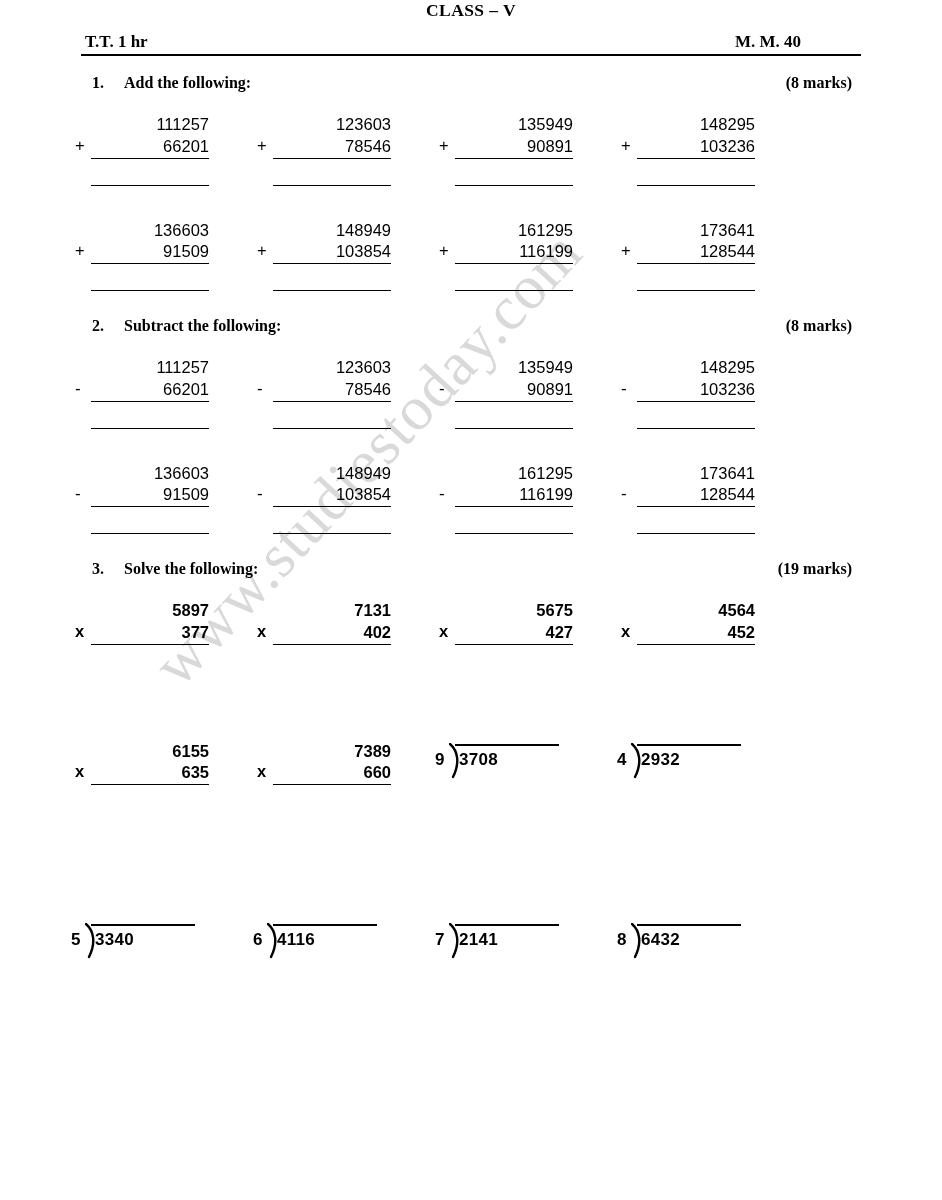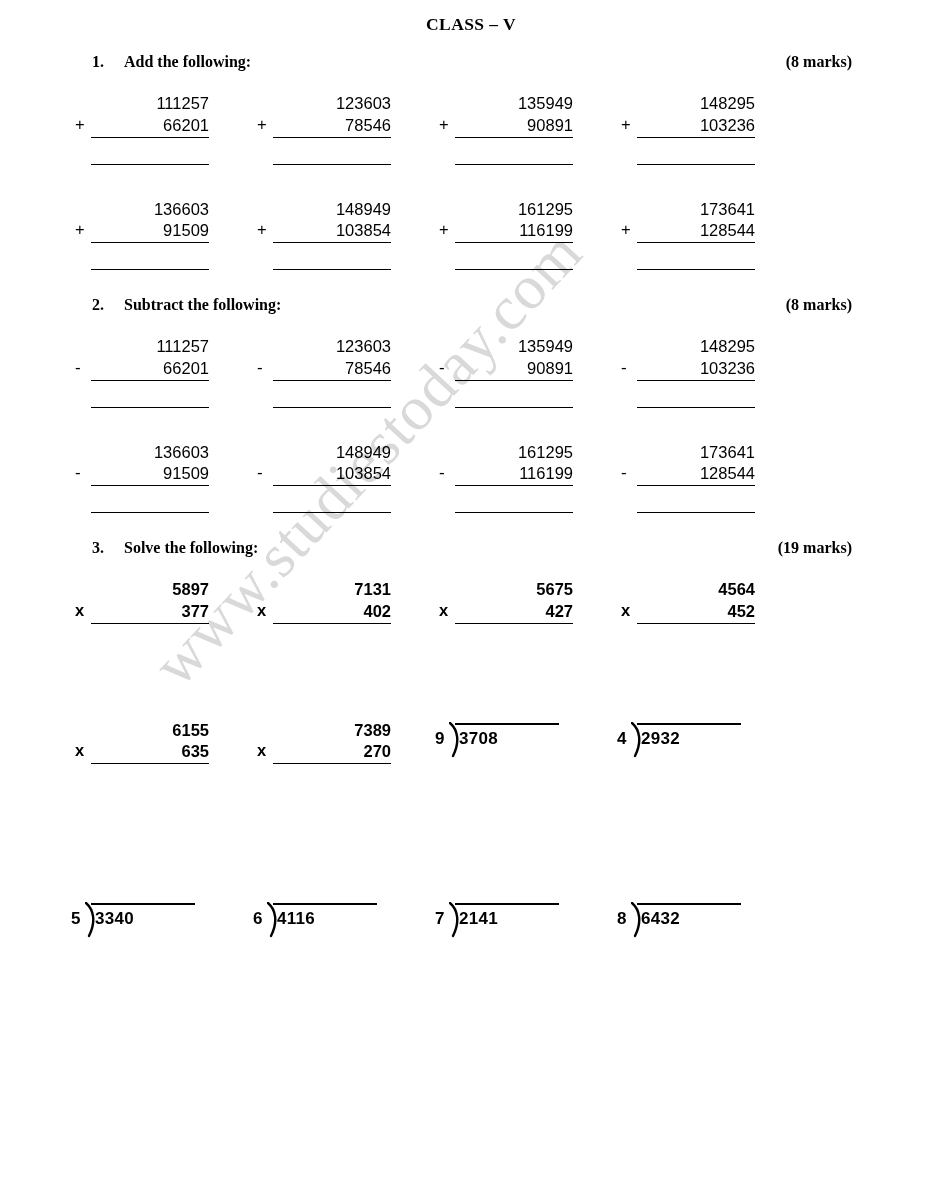--- a/index.html
+++ b/index.html
@@ -49,21 +49,21 @@
     z-index: 2;
   }
 
   
   .class-title {
     text-align: center;
     font-family: "Liberation Serif", serif;
     font-weight: bold;
     font-size: 17.5px;
     letter-spacing: 0.4px;
-    padding-top: 14px;
+    padding-top: 0;
   }
   .header-row {
     position: relative;
     width: 780px;
     margin: 9px auto 0 auto;
     border-bottom: 2.2px solid #000;
     height: 24px;
   }
   .header-left {
     position: absolute;
@@ -205,20 +205,24 @@
 
 <div class="page">
 
   <div class="watermark">
     <div class="watermark-text">www.studiestoday.com</div>
   </div>
 
   <div class="content">
 
     <div class="class-title">CLASS – V</div>
+    <div class="header-row">
+      <span class="header-left">T.T. 1 hr</span>
+      <span class="header-right">M. M. 40</span>
+    </div>
 
     <div style="height:18px"></div>
 
     <div class="q-head">
       <span class="q-num">1.</span>
       <span class="q-text">Add the following:</span>
       <span class="q-marks">(8 marks)</span>
     </div>
 
     <div style="height:14px"></div>
@@ -489,21 +493,21 @@
             <div class="operand">635</div>
           </div>
           <div class="rule"></div>
         </div>
       </div>
       <div class="cell">
         <div class="varith bold">
           <div class="operand">7389</div>
           <div class="line2">
             <span class="op">x</span>
-            <div class="operand">270</div>
+            <div class="operand">660</div>
           </div>
           <div class="rule"></div>
         </div>
       </div>
       <div class="cell">
         <div class="ldiv">
           <span class="divisor">9</span>
           <svg class="bracket" width="14" height="36" viewBox="0 0 14 36">
             <path d="M1 1 C 9 8, 11 20, 4 34" stroke="#000" stroke-width="2.4" fill="none" stroke-linecap="round"></path>
           </svg>

